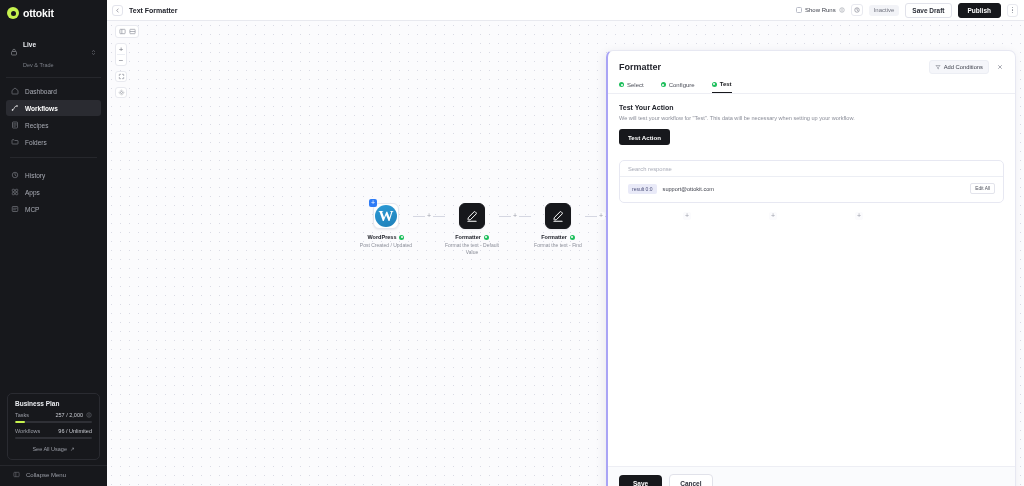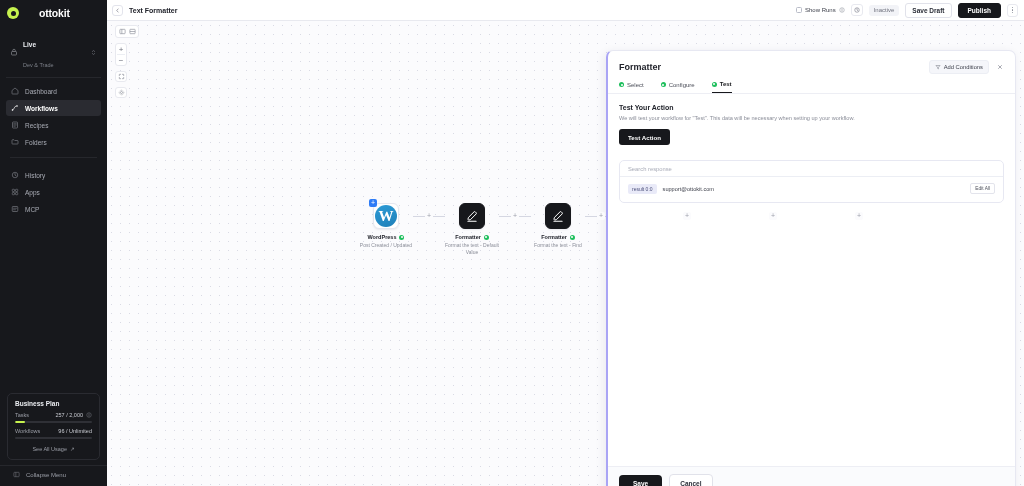--- a/index.html
+++ b/index.html
@@ -13,21 +13,21 @@
 
   
   .sidebar {
     width: 107px; height: 486px;
     background: #17181c;
     color: #c9cbd2;
     display: flex; flex-direction: column;
     flex: 0 0 107px;
     position: relative;
   }
-  .brand { display: flex; align-items: flex-start; gap: 20px; padding: 7px 0 6px 7px; }
+  .brand { display: flex; align-items: flex-start; gap: 4px; padding: 7px 0 6px 7px; }
   .brand-mark {
     width: 12px; height: 12px; border-radius: 50%;
     background: #c6f24e; position: relative;
     display: flex; align-items: center; justify-content: center;
   }
   .brand-mark::after { content: ""; width: 5px; height: 5px; border-radius: 50%; background: #17181c; }
   .brand-name { font-size: 10.5px; font-weight: 700; color: #fff; letter-spacing: -0.2px; }
 
   .env-row {
     margin: 3px 6px 0 6px; padding: 4px 4px 5px 4px;

